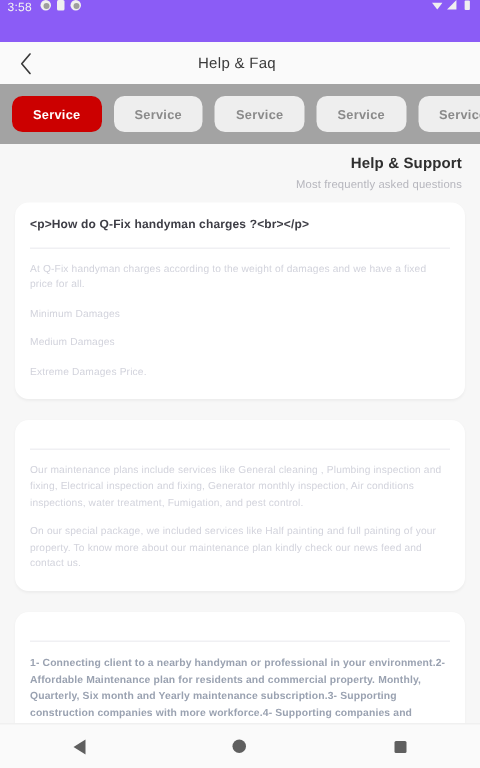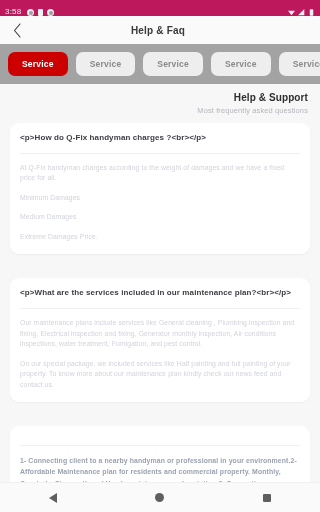--- a/index.html
+++ b/index.html
@@ -6,24 +6,24 @@
   html,body { width:320px; height:512px; }
   body {
     font-family:"Liberation Sans", sans-serif;
     background:#f7f7f7;
     overflow:hidden;
     position:relative;
   }
 
   
   .statusbar {
-    height:16px;
-    background:#be185d;
-    display:flex;
-    align-items:flex-end;
+    height:28px;
+    background:#8b5cf6;
+    display:flex;
+    align-items:flex-start;
     padding:0 5px;
     color:#f2f2f2;
   }
   .statusbar .time { font-size:8px; letter-spacing:.2px; }
   .sb-left-icons { display:flex; align-items:center; gap:4px; margin-left:6px; }
   .sb-right-icons { display:flex; align-items:center; gap:3px; margin-left:auto; }
   .sb-ic { width:7px; height:7px; display:block; }
   .sb-circ { width:7px; height:7px; border-radius:50%; background:#f0f0f0; position:relative; }
   .sb-circ::after{ content:""; position:absolute; left:1.5px; top:1.5px; width:4px; height:4px; border-radius:50%; background:#9e9e9e;}
   .sb-sq { width:5px; height:7px; background:#f0f0f0; border-radius:1px; }
@@ -38,21 +38,21 @@
   }
   .back-btn {
     width:34px; height:28px;
     display:flex; align-items:center; justify-content:center;
     cursor:pointer;
   }
   .appbar-title {
     position:absolute; left:0; right:4px;
     text-align:center;
     font-size:10px;
-    font-weight:bold;
+    font-weight:normal;
     color:#3a3a3a;
     letter-spacing:.2px;
     pointer-events:none;
   }
 
   
   .tabs {
     display:flex;
     align-items:center;
     gap:8px;
@@ -81,21 +81,21 @@
   }
   .section-sub {
     font-size:7.5px; color:#b6b6bd; margin-top:3px; letter-spacing:.1px;
   }
 
   
   .faq-list {
     padding:6px 10px 10px 10px;
     display:flex;
     flex-direction:column;
-    gap:24px;
+    gap:14px;
     height:373px;
     overflow:hidden;
   }
   .faq-card {
     background:#ffffff;
     border-radius:9px;
     padding:10px 10px 12px 10px;
     box-shadow:0 1px 2px rgba(0,0,0,.045);
   }
   .faq-q {
@@ -198,21 +198,20 @@
     <div class="faq-divider"></div>
     <div class="faq-a">
       <p>At Q-Fix handyman charges according to the weight of damages and we have a fixed price for all.</p>
       <p>Minimum Damages</p>
       <p>Medium Damages</p>
       <p>Extreme Damages Price.</p>
     </div>
   </div>
 
   <div class="faq-card">
-    <div class="faq-q">&lt;p&gt;What are the services included in our maintenance plan?&lt;br&gt;&lt;/p&gt;</div>
     <div class="faq-divider"></div>
     <div class="faq-a">
       <p>Our maintenance plans include services like General cleaning , Plumbing inspection and fixing, Electrical inspection and fixing, Generator monthly inspection, Air conditions inspections, water treatment, Fumigation, and pest control.</p>
       <p>On our special package, we included services like Half painting and full painting of your property. To know more about our maintenance plan kindly check our news feed and contact us.</p>
     </div>
   </div>
 
   <div class="faq-card emphasis">
     <div class="faq-divider"></div>
     <div class="faq-a">

